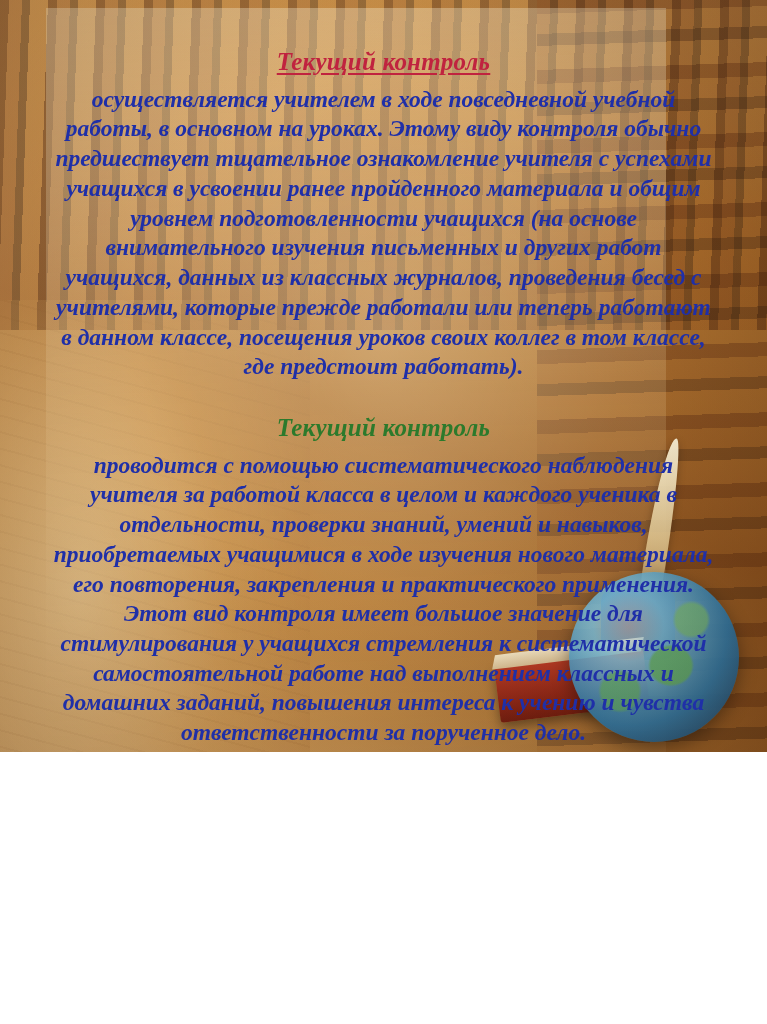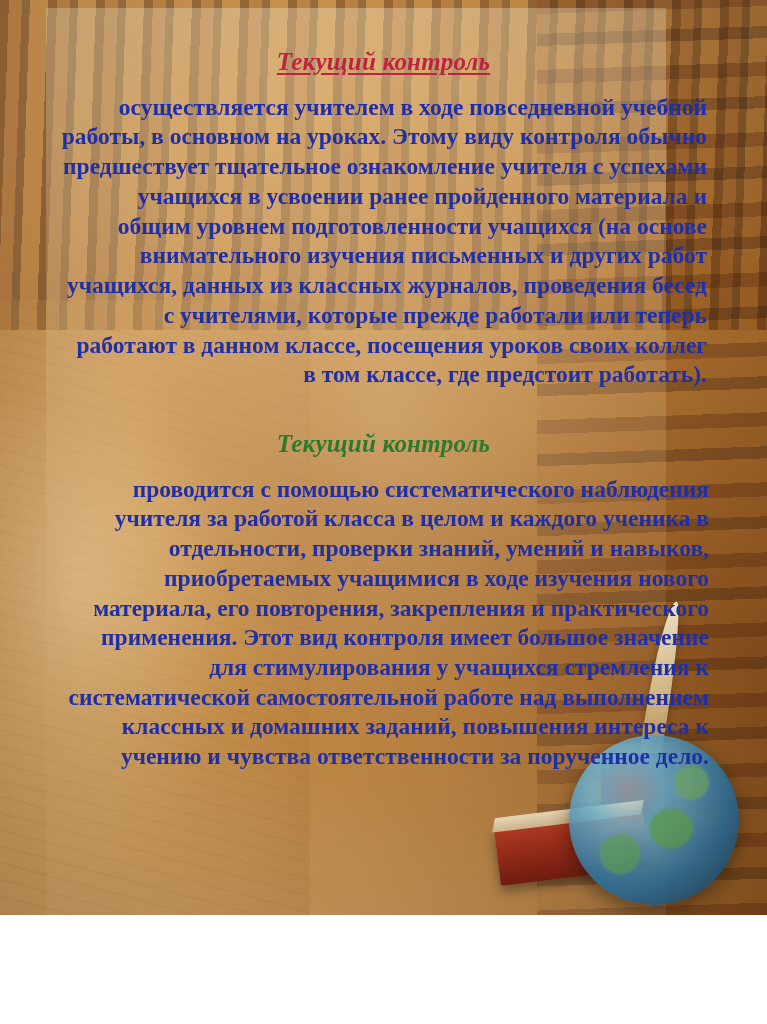--- a/index.html
+++ b/index.html
@@ -9,21 +9,21 @@
   body {
     width: 767px;
     height: 1024px;
     overflow: hidden;
     font-family: "Liberation Serif", serif;
   }
 
   .slide {
     position: relative;
     width: 767px;
-    height: 915px;
+    height: 752px;
     overflow: hidden;
     background-color: #7dd3fc;
   }
 
   
   .bg-base {
     position: absolute;
     inset: 0;
     background:
       linear-gradient(105deg, rgba(255,214,150,0.55) 0%, rgba(190,120,45,0.25) 45%, rgba(120,70,25,0.45) 100%),
@@ -159,26 +159,27 @@
   .heading-1 { color: #c0233f; }
   .heading-2 {
     color: #2c7a2c;
     text-decoration: none;
     margin-top: 14px;
     margin-bottom: 4px;
   }
 
   .para {
     font-family: "Liberation Serif", serif;
+    font-style: italic;
     font-weight: bold;
     font-size: 23.5px;
     line-height: 1.265;
     color: #1f2fa8;
-    margin: 16px;
-    text-align: right;
+    margin: 8px;
+    text-align: center;
     text-indent: 0;
   }
   .para-1 { padding: 0 6px; }
   .para-2 { padding: 0 4px; }
 
   .spacer-small { height: 10px; }
 </style>
 </head>
 <body>
 

